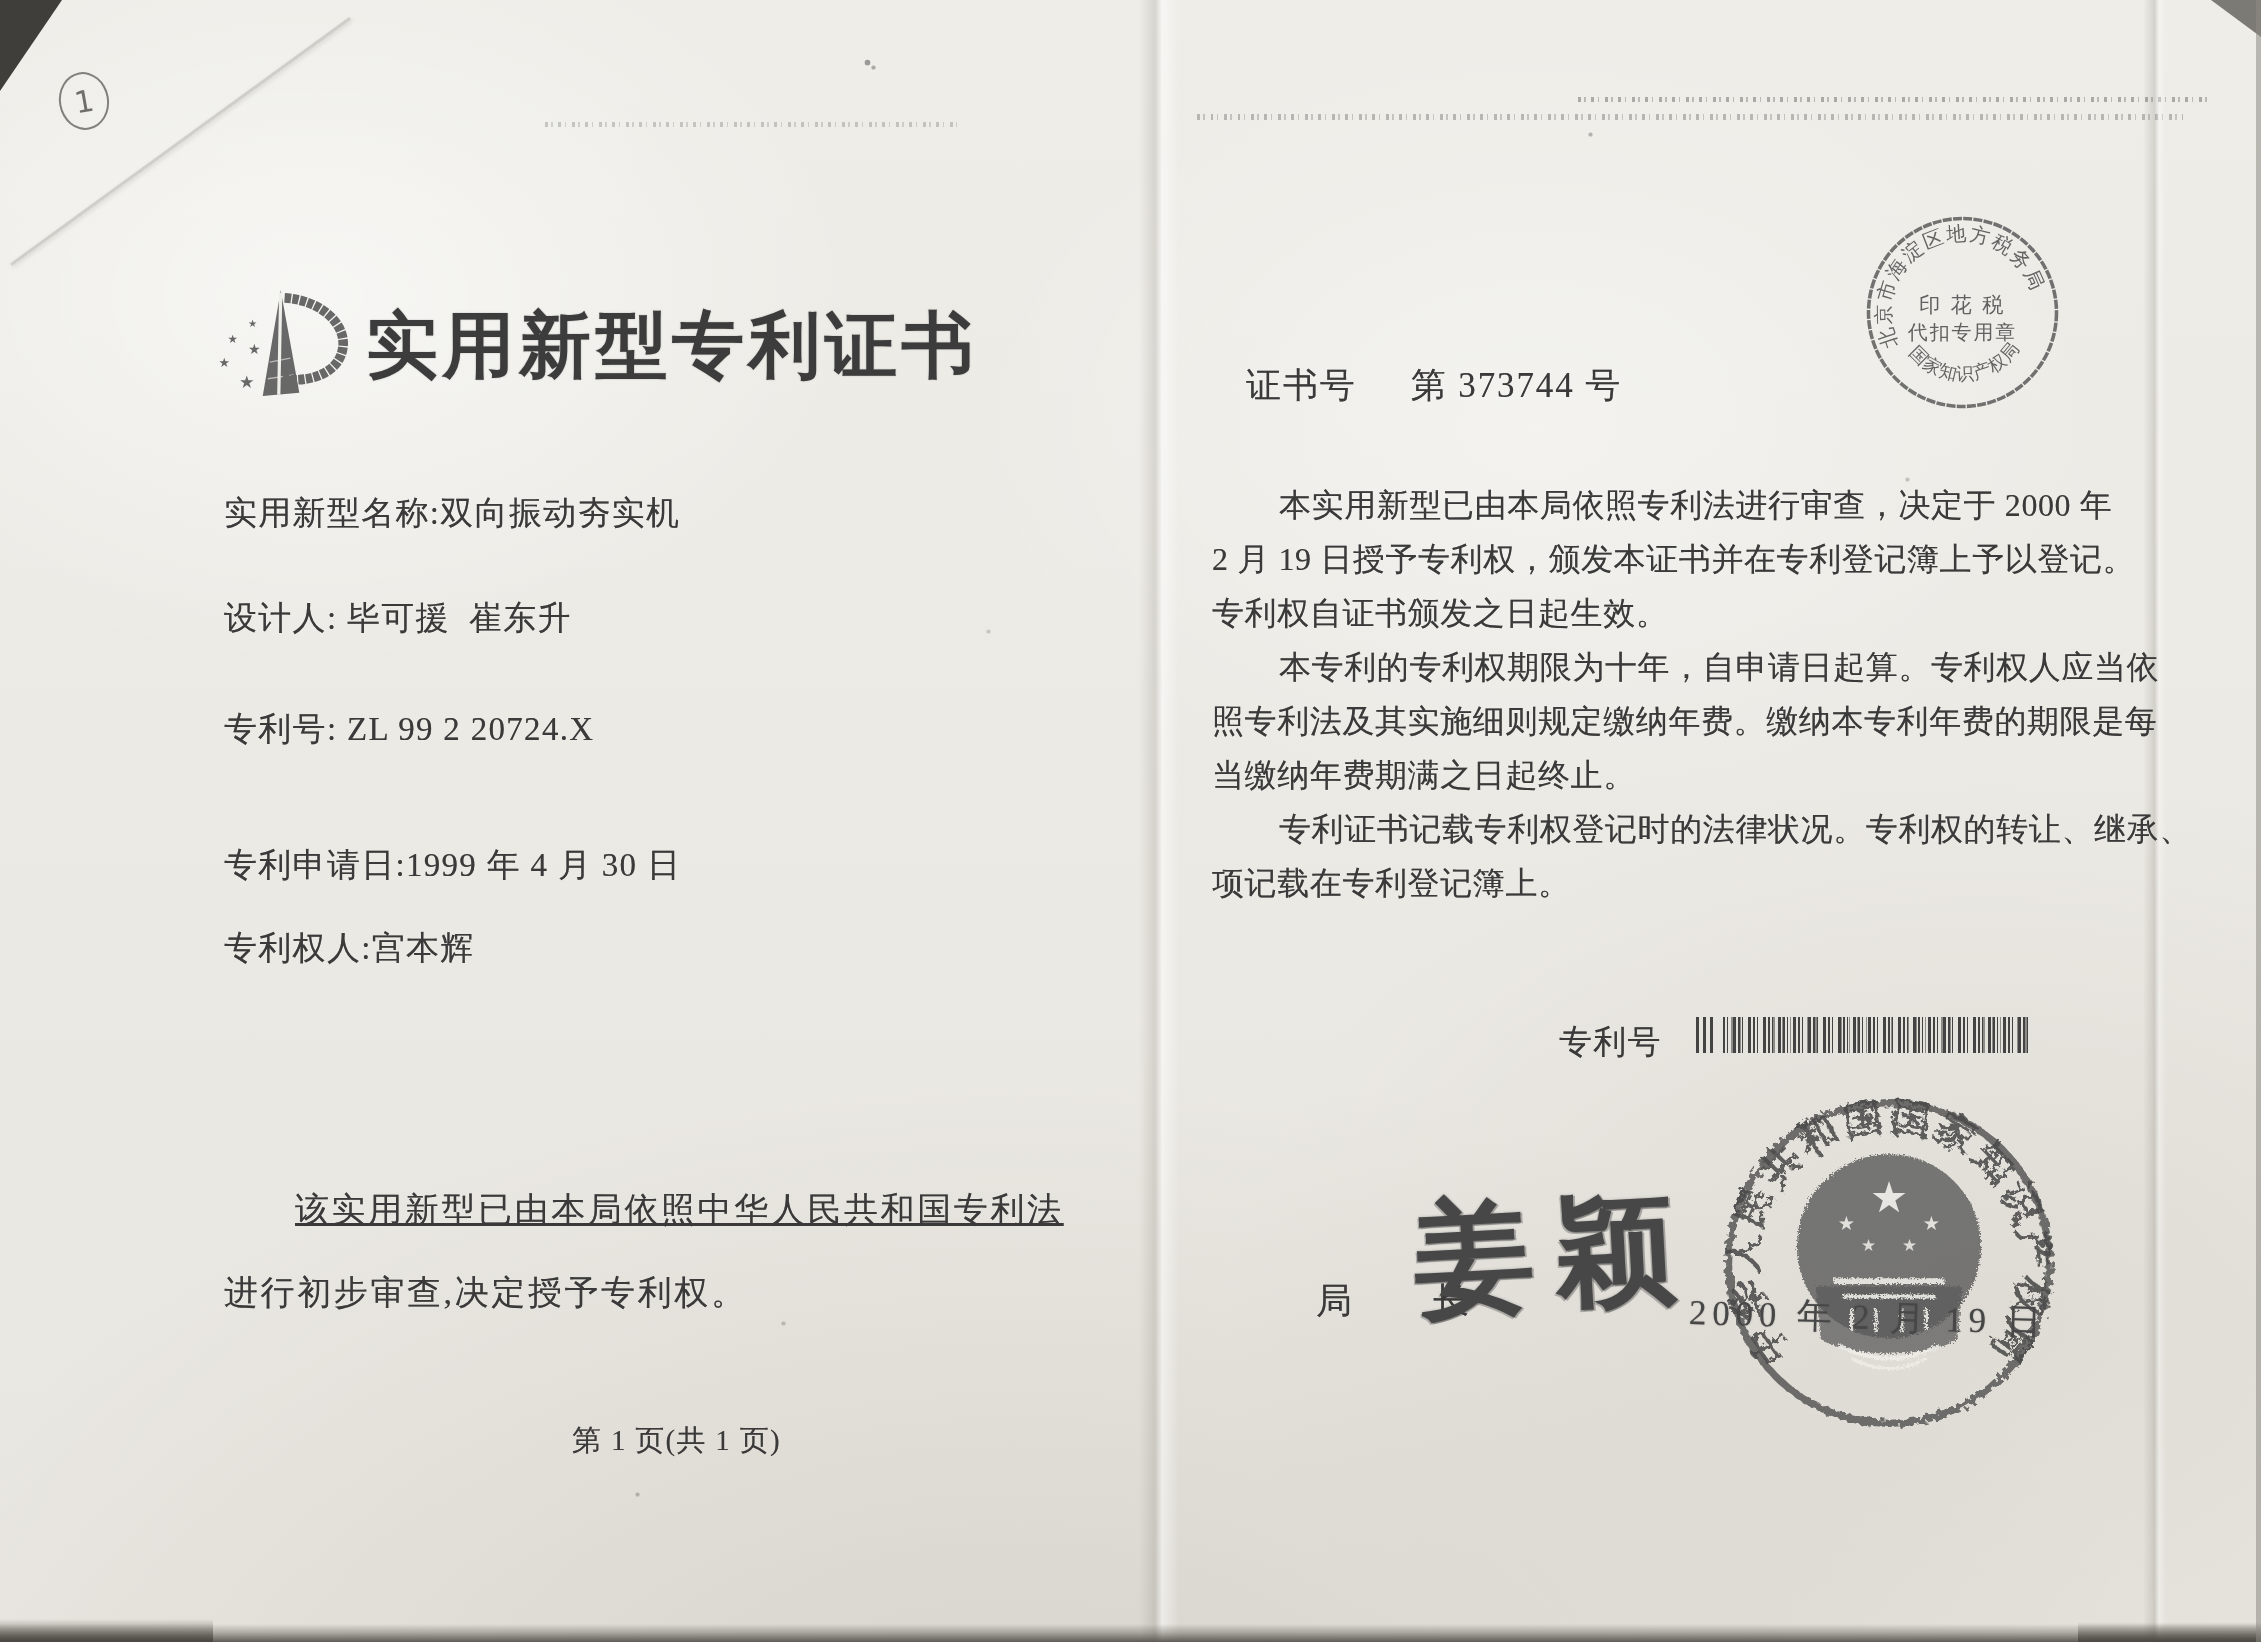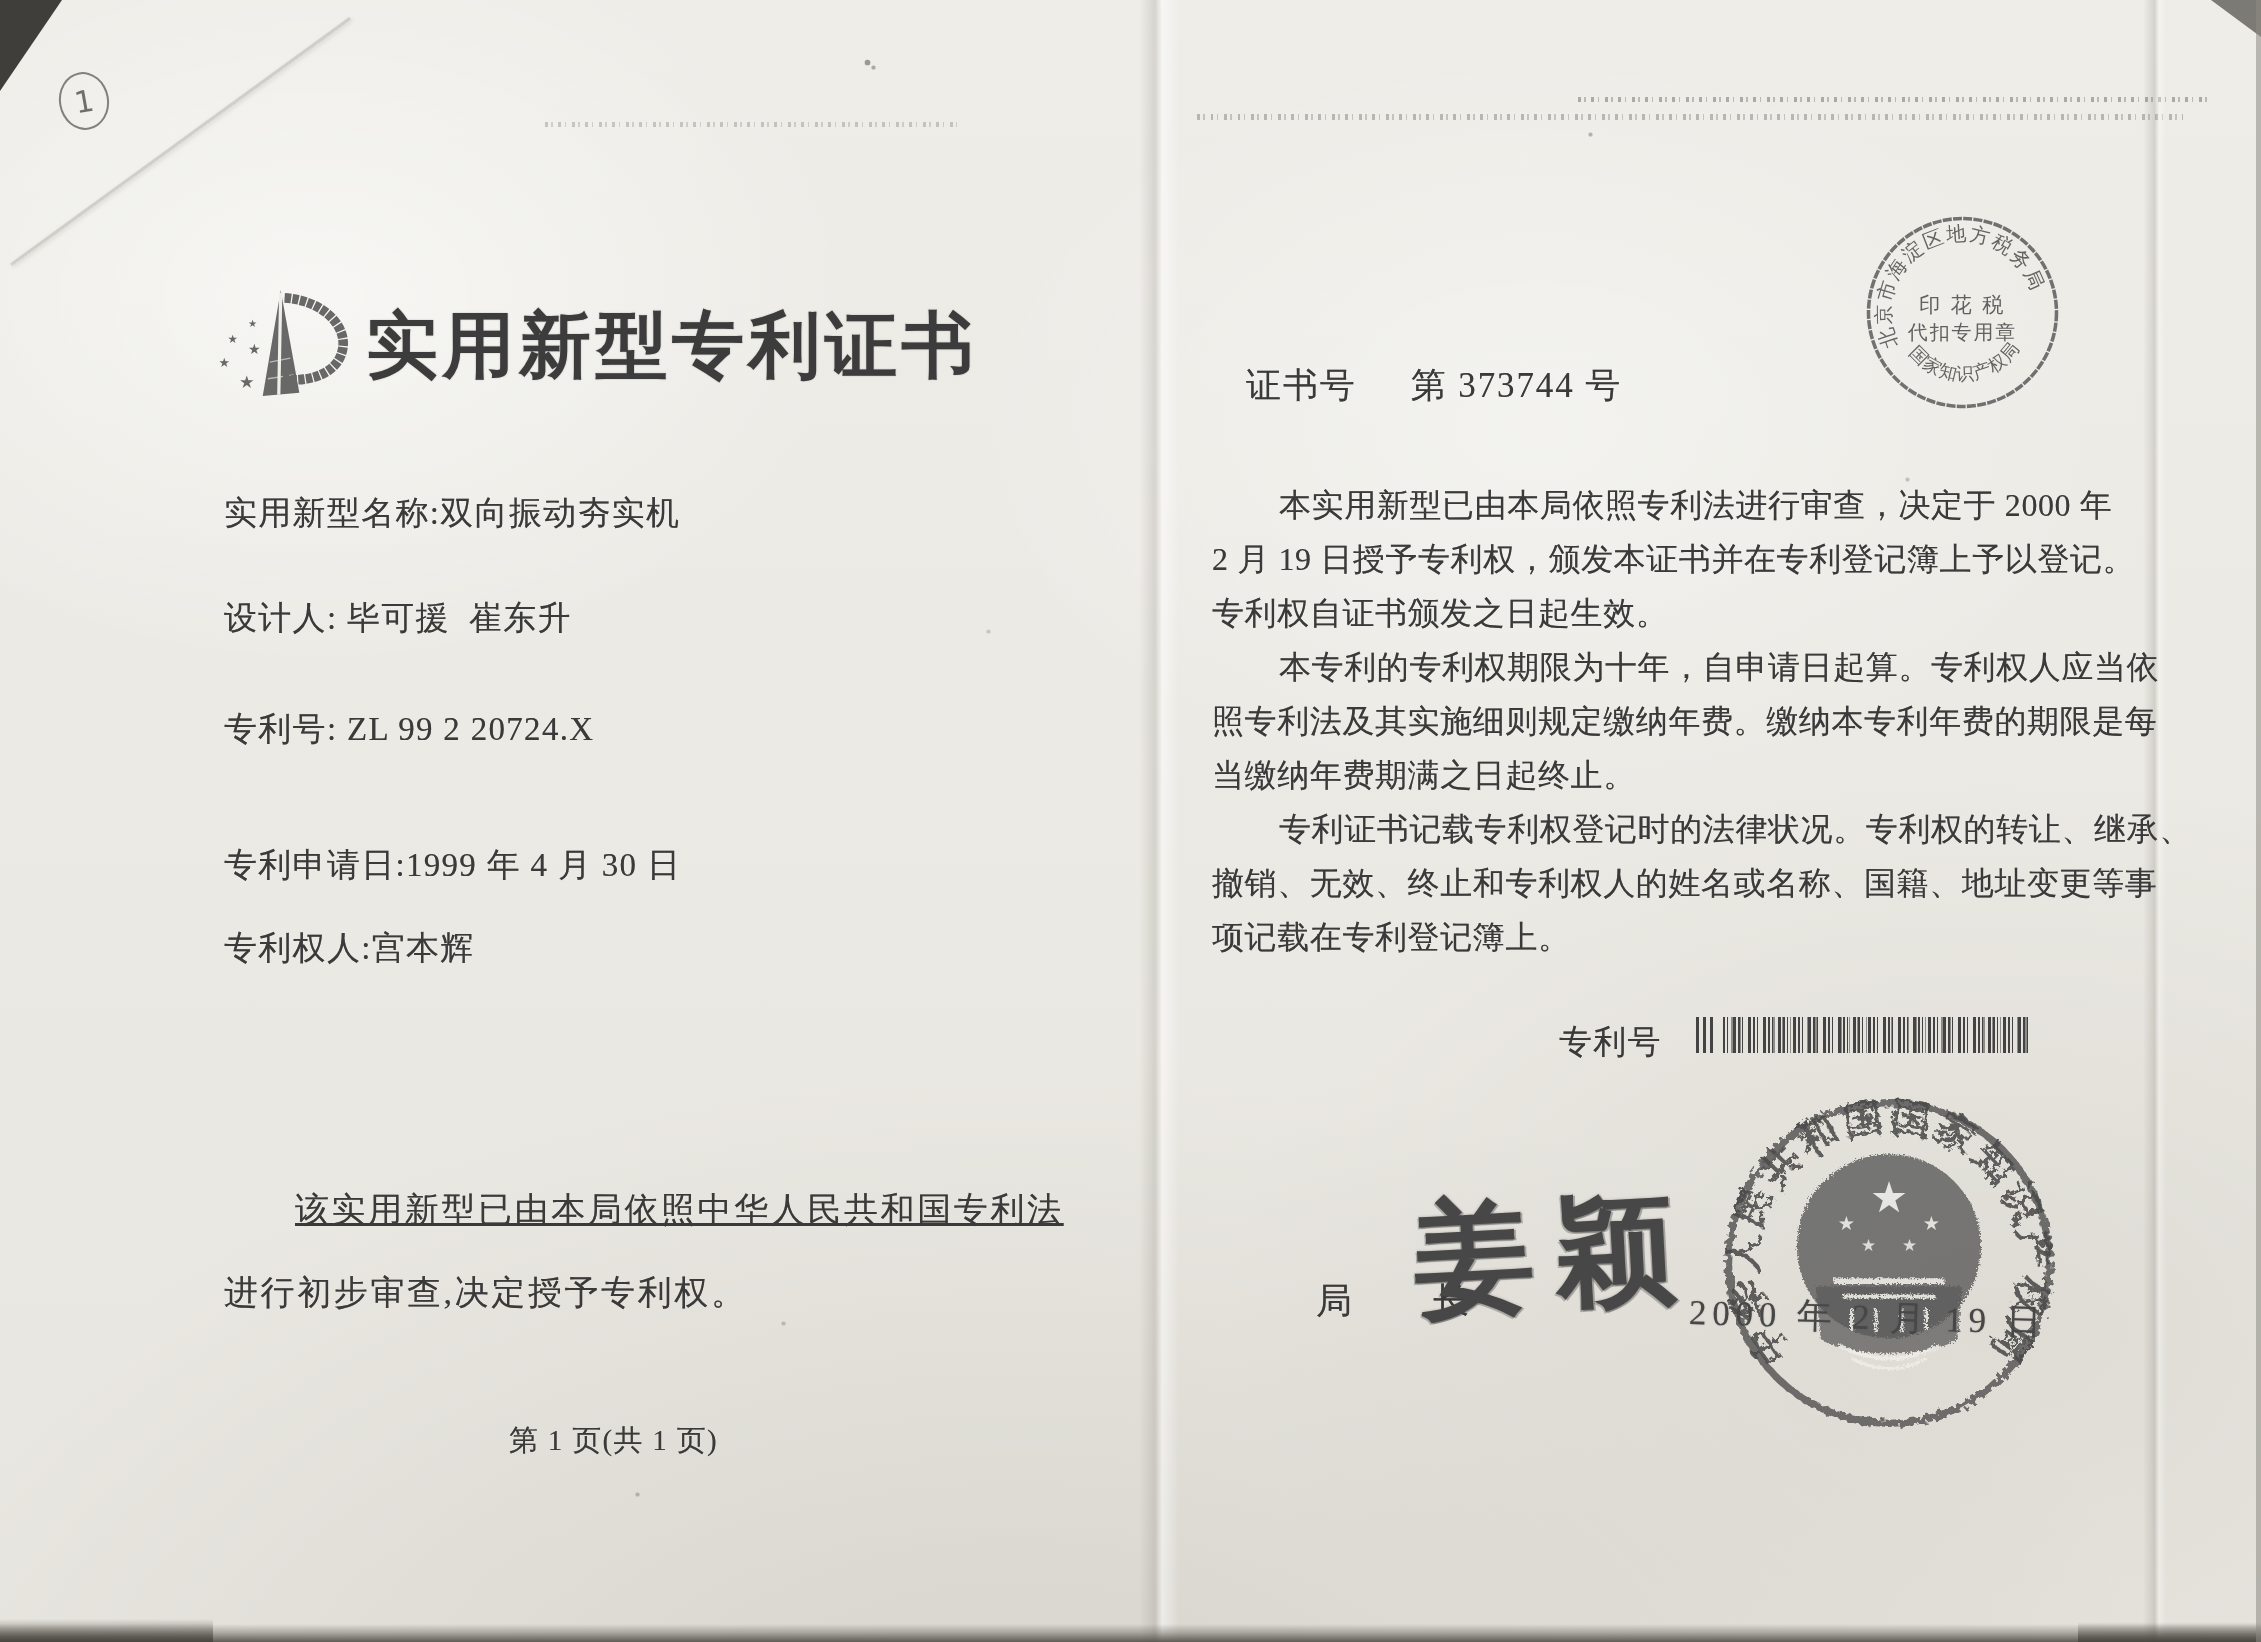--- a/index.html
+++ b/index.html
@@ -26,21 +26,21 @@
   }
   .logo{left:218px;top:285px;}
   .title{
     left:366px;top:298px;font-size:72px;font-weight:600;letter-spacing:4.5px;
     color:#3c3c3c;text-shadow:0 0 1.3px rgba(60,60,60,.5);white-space:pre;
   }
   .field{left:224px;font-size:33px;letter-spacing:1.3px;text-align:center;}
   .f0{top:491px;} .f1{top:596px;} .f2{top:707px;} .f3{top:819px;margin-top:24px;} .f4{top:926px;}
   .grant1{left:295px;top:1187px;font-size:34px;letter-spacing:2.6px;text-decoration:underline;}
   .grant2{left:224px;top:1270px;font-size:34px;letter-spacing:2.6px;}
-  .footer{left:509px;top:1421px;width:335px;font-size:29px;letter-spacing:1.3px;}
+  .footer{left:509px;top:1421px;width:335px;text-align:center;font-size:29px;letter-spacing:1.3px;}
 
   
   .certrow{left:1246px;top:362px;font-size:35px;display:flex;gap:54px;letter-spacing:1.9px;}
   .bodylines{left:1212px;top:478px;width:1011px;}
   .bline{height:54px;line-height:54px;font-size:32px;letter-spacing:0.6px;white-space:pre;}
   .indent{padding-left:67px;}
   .pnlabel{left:1559px;top:1020px;font-size:33px;letter-spacing:1.3px;}
   .barcode{left:1696px;top:1017px;width:336px;height:36px;display:flex;gap:7.7px;opacity:.88;}
   .bc-pre{width:19.3px;height:100%;
     background:repeating-linear-gradient(90deg,#2e2e2e 0 3.2px,transparent 3.2px 7px);}
@@ -162,21 +162,20 @@
   </div>
 
   <div class="abs bodylines">
     <div class="bline indent ink">本实用新型已由本局依照专利法进行审查，决定于 2000 年</div>
     <div class="bline ink">2 月 19 日授予专利权，颁发本证书并在专利登记簿上予以登记。</div>
     <div class="bline ink">专利权自证书颁发之日起生效。</div>
     <div class="bline indent ink">本专利的专利权期限为十年，自申请日起算。专利权人应当依</div>
     <div class="bline ink">照专利法及其实施细则规定缴纳年费。缴纳本专利年费的期限是每</div>
     <div class="bline ink">当缴纳年费期满之日起终止。</div>
     <div class="bline indent ink">专利证书记载专利权登记时的法律状况。专利权的转让、继承、</div>
-    <div class="bline ink">撤销、无效、终止和专利权人的姓名或名称、国籍、地址变更等事</div>
     <div class="bline ink">项记载在专利登记簿上。</div>
   </div>
 
   <div class="abs pnlabel ink">专利号</div>
   <div class="abs barcode">
     <div class="bc-pre"></div>
     <div class="bc-main"></div>
   </div>
 
   <div class="abs director ink">局 长</div>

